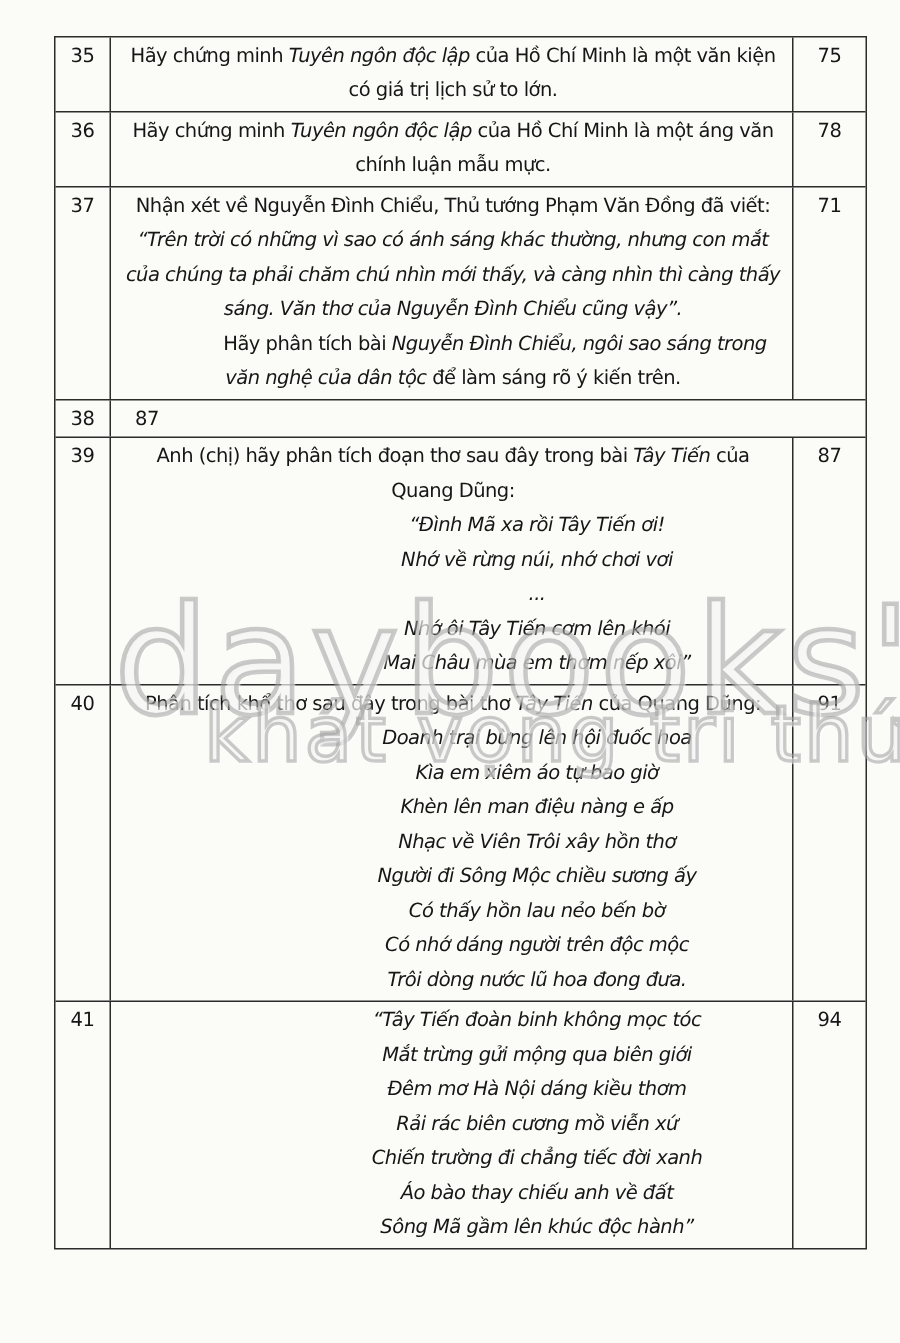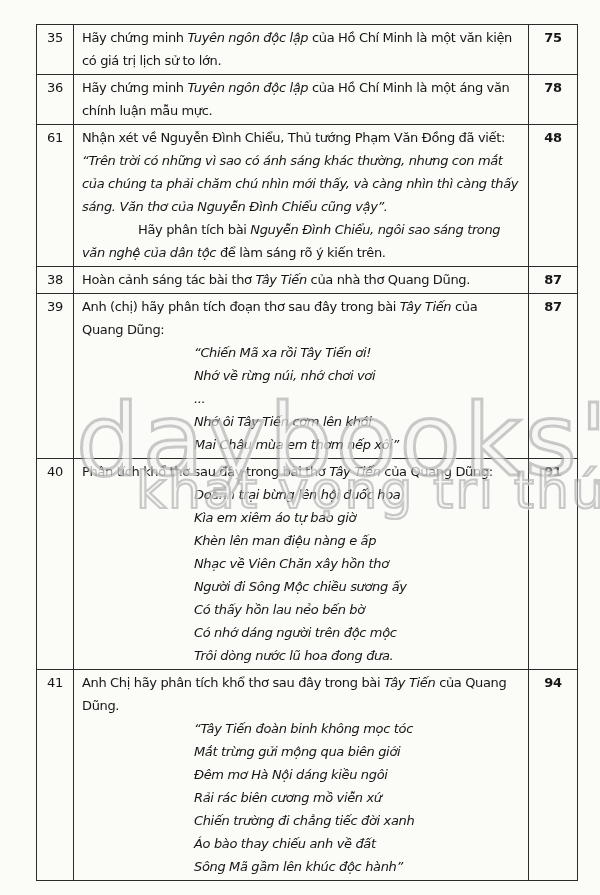--- a/index.html
+++ b/index.html
@@ -30,38 +30,38 @@
     display: flex;
     border-bottom: 1.4px solid var(--line);
     align-items: stretch;
   }
   .row:last-child { border-bottom: none; }
   .cell {
     box-sizing: border-box;
     font-size: 13px;
     letter-spacing: -0.35px;
     line-height: 23px;
+    text-align: center;
   }
   .num {
     flex: 0 0 37px;
     border-right: 1.4px solid var(--line);
     text-align: center;
     padding-top: 1px;
   }
   .content {
     flex: 1 1 auto;
     border-right: 1.4px solid var(--line);
     padding: 1px 6px 2px 8px;
     min-width: 0;
   }
   .page {
     flex: 0 0 48px;
     text-align: center;
     padding-top: 1px;
-    font-weight: bold;
   }
   .line.para {}
   .line.para-indent { text-indent: 56px; }
   .line.poem {
     padding-left: 112px;
     font-style: italic;
   }
   .it { font-style: italic; }
 
   .wm {
@@ -98,68 +98,64 @@
       <div class="cell page">75</div>
     </div>
     <div class="row">
       <div class="cell num">36</div>
       <div class="cell content">
         <div class="line para"><span>Hãy chứng minh </span><span class="it">Tuyên ngôn độc lập</span><span> của Hồ Chí Minh là một áng văn chính luận mẫu mực.</span></div>
       </div>
       <div class="cell page">78</div>
     </div>
     <div class="row">
-      <div class="cell num">61</div>
+      <div class="cell num">37</div>
       <div class="cell content">
         <div class="line para"><span>Nhận xét về Nguyễn Đình Chiểu, Thủ tướng Phạm Văn Đồng đã viết: </span><span class="it">“Trên trời có những vì sao có ánh sáng khác thường, nhưng con mắt của chúng ta phải chăm chú nhìn mới thấy, và càng nhìn thì càng thấy sáng. Văn thơ của Nguyễn Đình Chiểu cũng vậy”.</span></div>
         <div class="line para-indent"><span>Hãy phân tích bài </span><span class="it">Nguyễn Đình Chiểu, ngôi sao sáng trong văn nghệ của dân tộc</span><span> để làm sáng rõ ý kiến trên.</span></div>
       </div>
-      <div class="cell page">48</div>
+      <div class="cell page">71</div>
     </div>
     <div class="row">
       <div class="cell num">38</div>
-      <div class="cell content">
-        <div class="line para"><span>Hoàn cảnh sáng tác bài thơ </span><span class="it">Tây Tiến</span><span> của nhà thơ Quang Dũng.</span></div>
-      </div>
       <div class="cell page">87</div>
     </div>
     <div class="row">
       <div class="cell num">39</div>
       <div class="cell content">
         <div class="line para"><span>Anh (chị) hãy phân tích đoạn thơ sau đây trong bài </span><span class="it">Tây Tiến</span><span> của Quang Dũng:</span></div>
-        <div class="line poem"><span>“Chiến Mã xa rồi Tây Tiến ơi!</span></div>
+        <div class="line poem"><span>“Đình Mã xa rồi Tây Tiến ơi!</span></div>
         <div class="line poem"><span>Nhớ về rừng núi, nhớ chơi vơi</span></div>
         <div class="line poem"><span>...</span></div>
         <div class="line poem"><span>Nhớ ôi Tây Tiến cơm lên khói</span></div>
         <div class="line poem"><span>Mai Châu mùa em thơm nếp xôi”</span></div>
       </div>
       <div class="cell page">87</div>
     </div>
     <div class="row">
       <div class="cell num">40</div>
       <div class="cell content">
         <div class="line para"><span>Phân tích khổ thơ sau đây trong bài thơ </span><span class="it">Tây Tiến</span><span> của Quang Dũng:</span></div>
         <div class="line poem"><span>Doanh trại bừng lên hội đuốc hoa</span></div>
         <div class="line poem"><span>Kìa em xiêm áo tự bao giờ</span></div>
         <div class="line poem"><span>Khèn lên man điệu nàng e ấp</span></div>
-        <div class="line poem"><span>Nhạc về Viên Chăn xây hồn thơ</span></div>
+        <div class="line poem"><span>Nhạc về Viên Trôi xây hồn thơ</span></div>
         <div class="line poem"><span>Người đi Sông Mộc chiều sương ấy</span></div>
         <div class="line poem"><span>Có thấy hồn lau nẻo bến bờ</span></div>
         <div class="line poem"><span>Có nhớ dáng người trên độc mộc</span></div>
         <div class="line poem"><span>Trôi dòng nước lũ hoa đong đưa.</span></div>
       </div>
       <div class="cell page">91</div>
     </div>
     <div class="row">
       <div class="cell num">41</div>
       <div class="cell content">
-        <div class="line para"><span>Anh Chị hãy phân tích khổ thơ sau đây trong bài </span><span class="it">Tây Tiến</span><span> của Quang Dũng.</span></div>
         <div class="line poem"><span>“Tây Tiến đoàn binh không mọc tóc</span></div>
         <div class="line poem"><span>Mắt trừng gửi mộng qua biên giới</span></div>
-        <div class="line poem"><span>Đêm mơ Hà Nội dáng kiều ngôi</span></div>
+        <div class="line poem"><span>Đêm mơ Hà Nội dáng kiều thơm</span></div>
         <div class="line poem"><span>Rải rác biên cương mồ viễn xứ</span></div>
         <div class="line poem"><span>Chiến trường đi chẳng tiếc đời xanh</span></div>
         <div class="line poem"><span>Áo bào thay chiếu anh về đất</span></div>
         <div class="line poem"><span>Sông Mã gầm lên khúc độc hành”</span></div>
       </div>
       <div class="cell page">94</div>
     </div>
   </div>
 
 <div class="wm wm-1">daybooks'</div>

